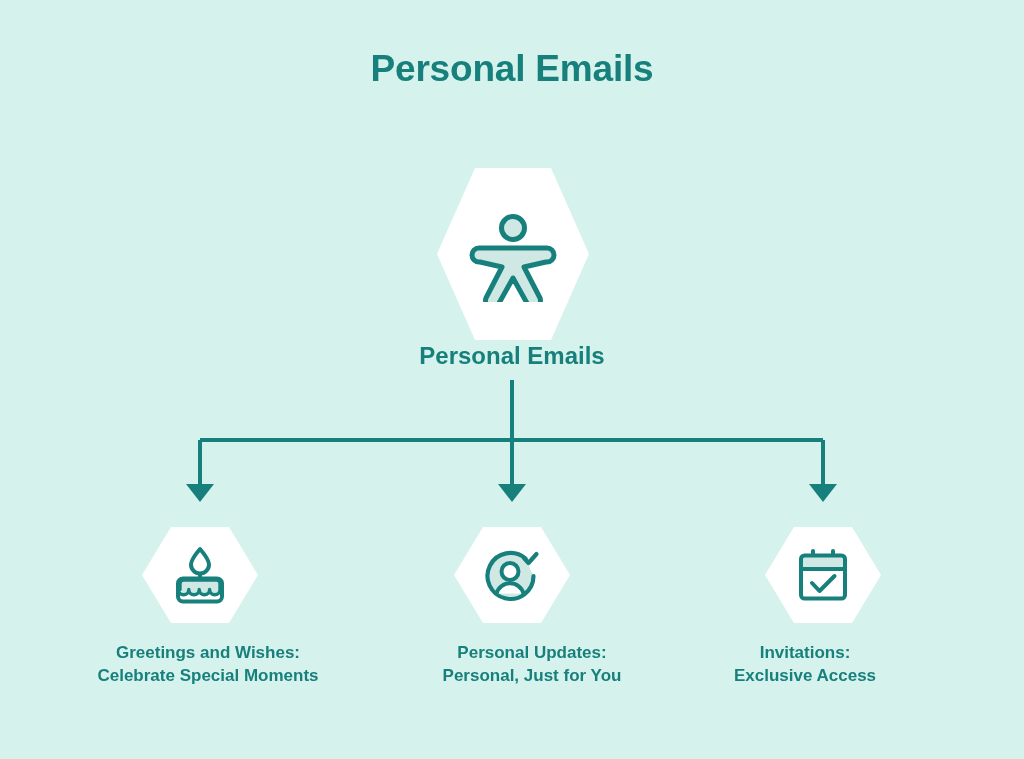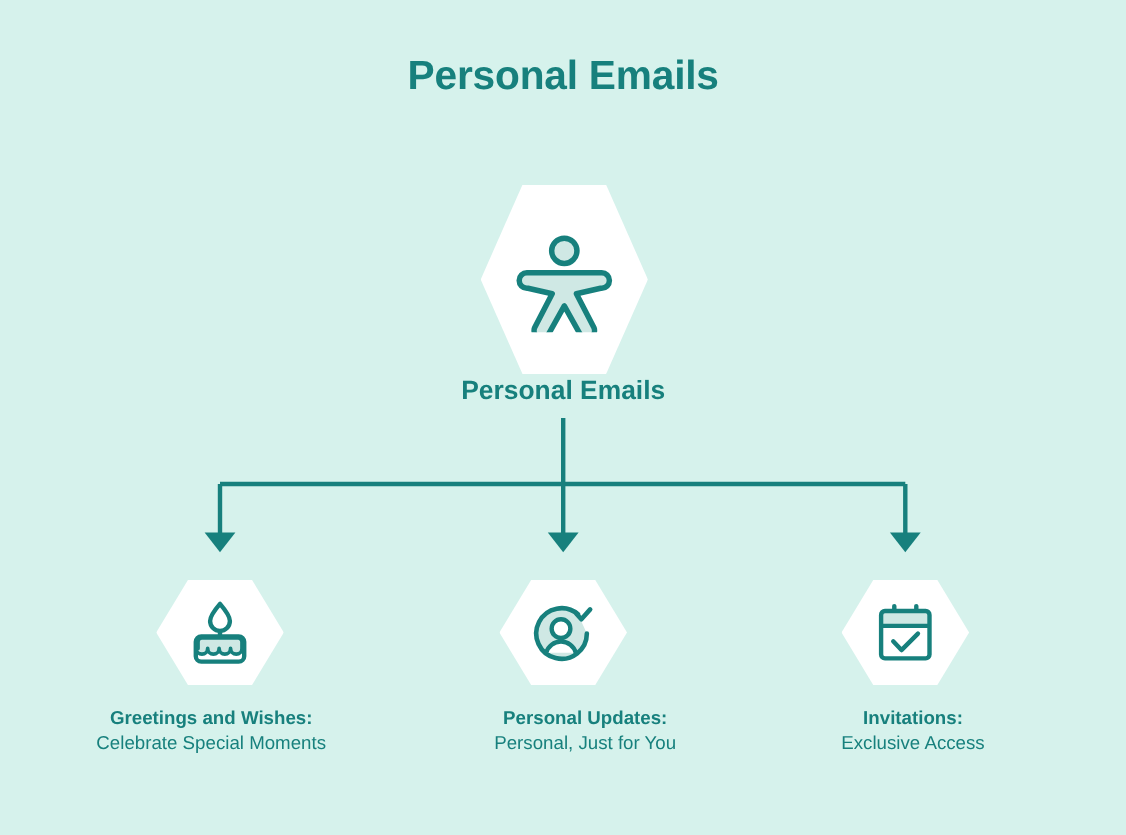--- a/index.html
+++ b/index.html
@@ -87,26 +87,26 @@
     color: #17807d;
     line-height: 23px;
   }
   .child-label .lead {
     font-size: 17px;
     font-weight: bold;
     display: block;
   }
   .child-label .desc {
     font-size: 17px;
-    font-weight: normal;
+    font-weight: bold;
     display: block;
   }
-  #child-label-0 { left: 52px; }
+  #child-label-0 { left: 68px; }
   #child-label-1 { left: 392px; }
-  #child-label-2 { left: 690px; }
+  #child-label-2 { left: 665px; }
 </style>
 </head>
 <body>
 
 <div id="stage">
 
   <div id="page-title">Personal Emails</div>
 
   <div class="hex" id="root-hex">
     <svg width="96" height="96" viewBox="0 0 96 96">

